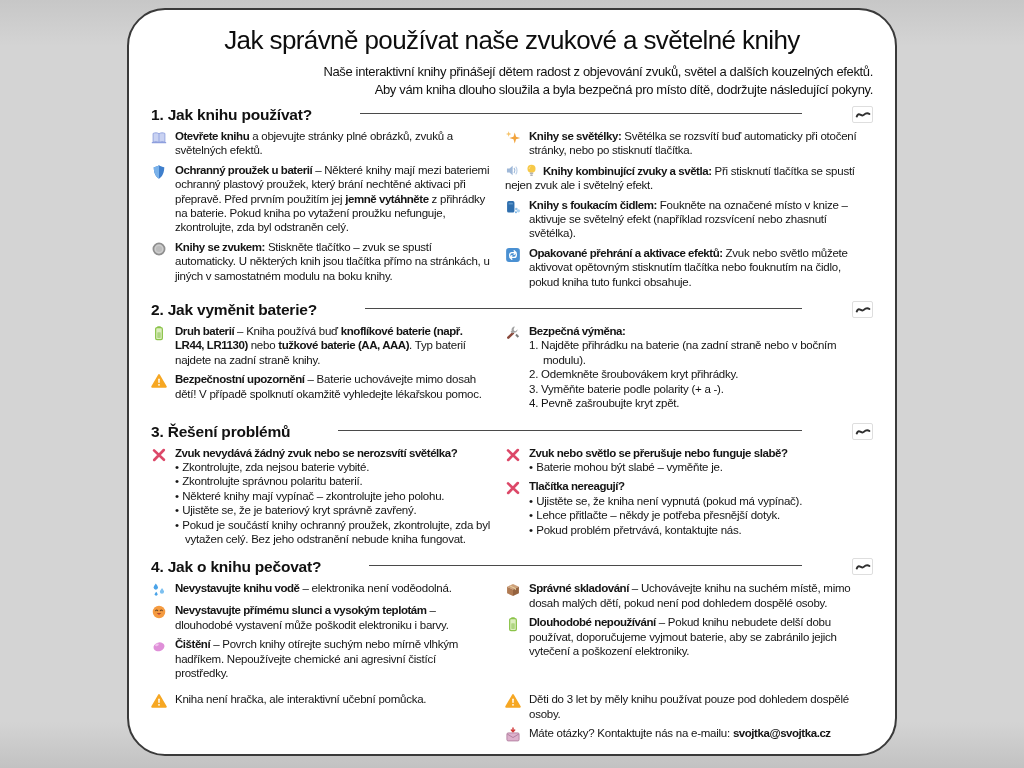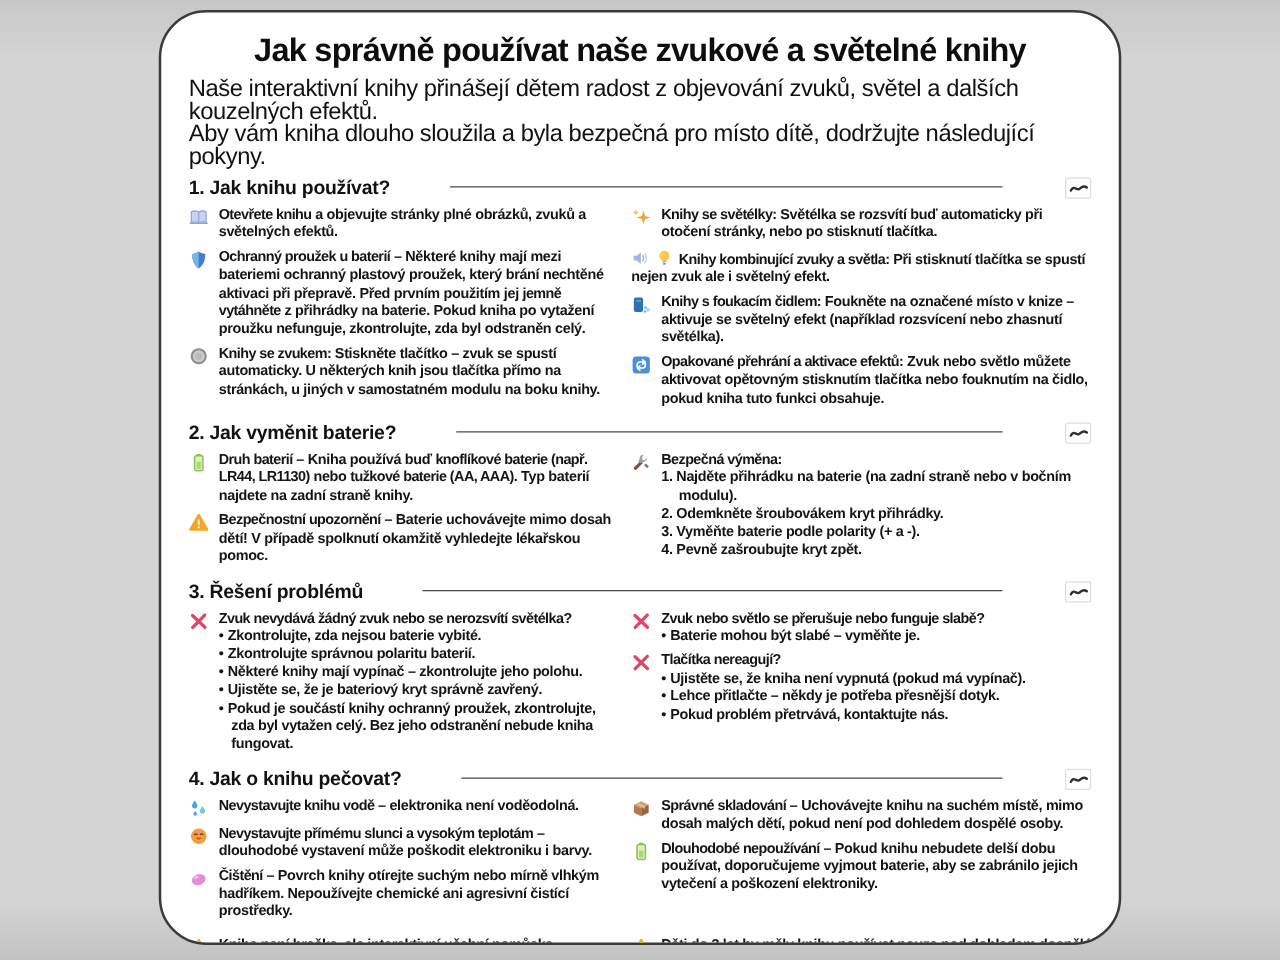--- a/index.html
+++ b/index.html
@@ -7,33 +7,33 @@
     width:1024px;height:768px;position:relative;overflow:hidden;
     background:linear-gradient(180deg,#c7c7c7 0%,#d4d4d4 6%,#d4d4d4 94%,#c2c2c2 100%);
     font-family:"Liberation Sans",sans-serif;color:#111;
   }
   .card{
     position:absolute;left:127px;top:8px;width:770px;height:748px;
     background:#fff;border:2.5px solid #3a3a3a;border-radius:38px;
     box-sizing:border-box;padding:12px 22px 8px;overflow:hidden;
   }
   .title{
-    text-align:center;font-size:26px;font-weight:bold;letter-spacing:-0.6px;
+    text-align:center;font-size:26px;font-weight:normal;letter-spacing:-0.6px;
     margin:3px 0 7px;white-space:nowrap;color:#0d0d0d;
   }
-  .intro{text-align:left;font-size:19px;line-height:18px;letter-spacing:-0.35px;margin-bottom:3px;}
+  .intro{text-align:right;font-size:13px;line-height:18px;letter-spacing:-0.35px;margin-bottom:3px;}
   .section{margin-top:7px;}
   .sec-head{display:flex;align-items:center;margin-bottom:5px;gap:44px;}
   .sec-title{font-size:15.5px;font-weight:bold;letter-spacing:-0.2px;white-space:nowrap;}
   .rule{flex:1;border-bottom:1.6px solid #4a4a4a;margin:0 6px 3px 4px;}
   .tilde{width:19px;height:15px;border:1px solid #dedede;border-radius:2px;
     display:inline-flex;align-items:center;justify-content:center;margin-bottom:1px;flex:none;}
   .tilde svg{width:16px;height:11px;}
   .cols{display:flex;gap:14px;}
-  .col{width:340px;flex:none;font-weight:bold;}
+  .col{width:340px;flex:none;}
   .col:last-child{width:auto;flex:1;}
   .item{display:flex;margin-bottom:5px;}
   .item.inline{display:block;}
   .icw{flex:none;width:19px;margin-right:5px;padding-top:1px;}
   .ic svg{width:16px;height:16px;display:block;}
   .inline-ic svg{width:15px;height:15px;display:inline-block;vertical-align:-3px;margin-right:4px;}
   .txt{flex:1;font-size:11.5px;line-height:14.4px;letter-spacing:-0.25px;color:#141414;}
   .txt b{letter-spacing:-0.45px;}
   .bullet{padding-left:10px;text-indent:-10px;}
   .bchar{letter-spacing:0;}

